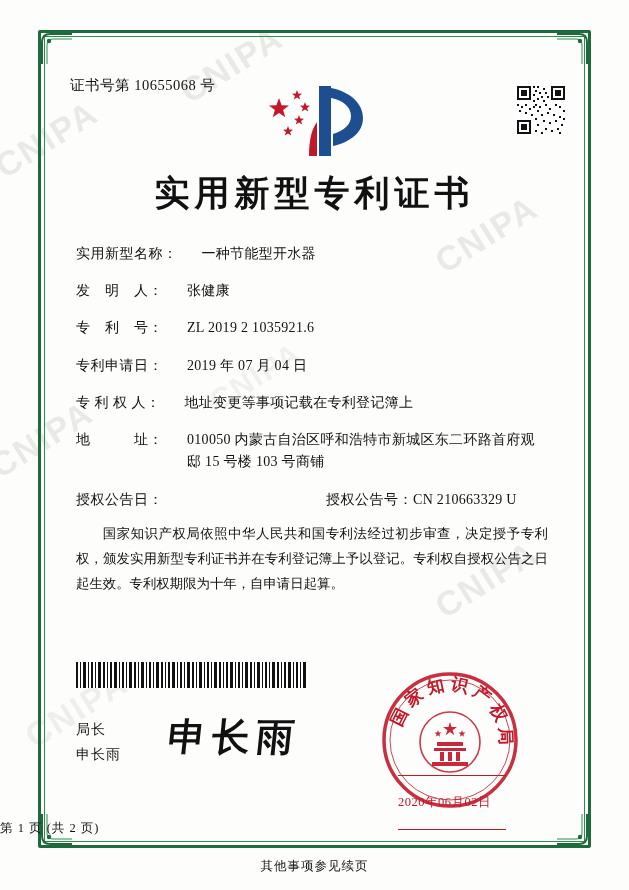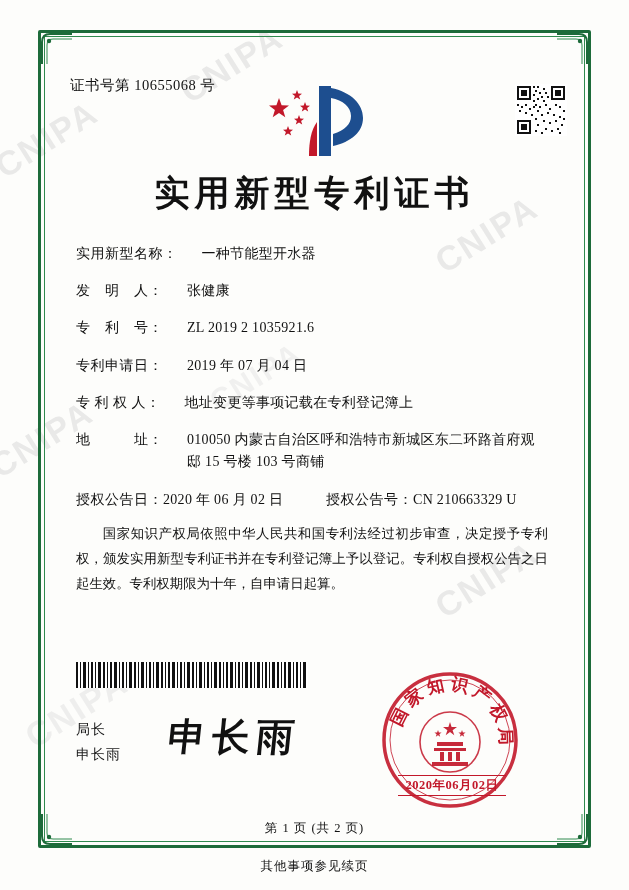--- a/index.html
+++ b/index.html
@@ -201,37 +201,36 @@
     left: 380px;
     top: 670px;
     width: 140px;
     height: 140px;
   }
   .seal-date {
     position: absolute;
     left: 398px;
     top: 775px;
     width: 108px;
-    text-align: center;
+    text-align: left;
     color: #c2182a;
     font-size: 12.5px;
     letter-spacing: .5px;
     border-top: 1.4px solid #c2182a;
     border-bottom: 1.4px solid #c2182a;
-    padding: 1px 0;
+    padding: 18px 0;
     background: rgba(255,255,255,0.0);
-    font-weight: bold;
   }
 
   
   .page-no {
     position: absolute;
     left: 0; right: 0;
     top: 820px;
-    text-align: center;
+    text-align: left;
     font-size: 12.5px;
     letter-spacing: 1px;
     color: #111;
   }
   .footer-note {
     position: absolute;
     left: 0; right: 0;
     top: 858px;
     text-align: center;
     font-size: 12.5px;
@@ -399,21 +398,20 @@
       <span class="field-value wrap">
         <span>010050 内蒙古自治区呼和浩特市新城区东二环路首府观</span><br>
         <span>邸 15 号楼 103 号商铺</span>
       </span>
     </div>
 
     <div class="field-row">
       <div class="inline-pair">
         <div class="half-l">
           <span class="field-label">授权公告日：</span>
-          <span class="field-value">2020 年 06 月 02 日</span>
         </div>
         <div class="half-r">
           <span class="field-label">授权公告号：</span>
           <span class="field-value">CN 210663329 U</span>
         </div>
       </div>
     </div>
   </div>
 
   <div class="paras">

